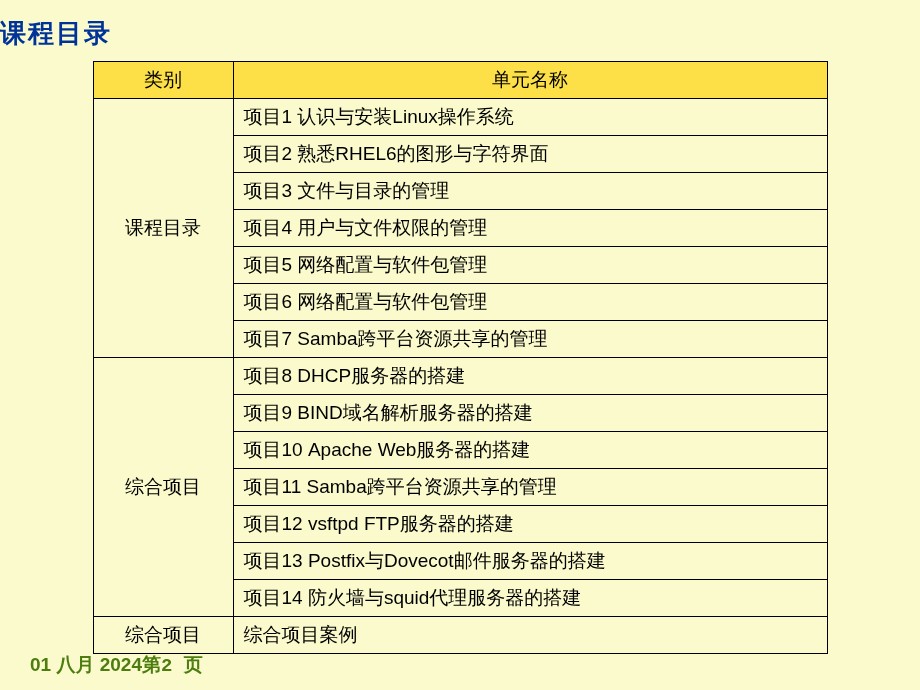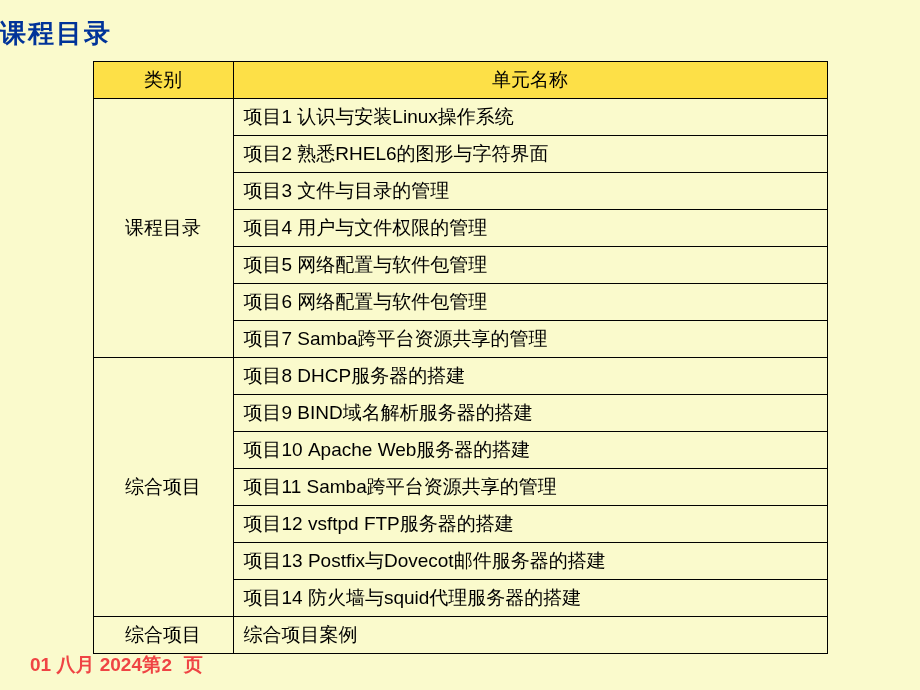--- a/index.html
+++ b/index.html
@@ -58,21 +58,21 @@
     }
     .footer {
       position: absolute;
       bottom: 12px;
       left: 0;
       width: 100%;
       display: flex;
       align-items: center;
       font-size: 19px;
       font-weight: bold;
-      color: #ef4444;
+      color: #4d7c0f;
       padding: 0 30px;
     }
     .footer-date {
       flex: 0 0 auto;
     }
     .footer-center {
       flex: 1;
       text-align: center;
       padding-left: 60px;
     }

